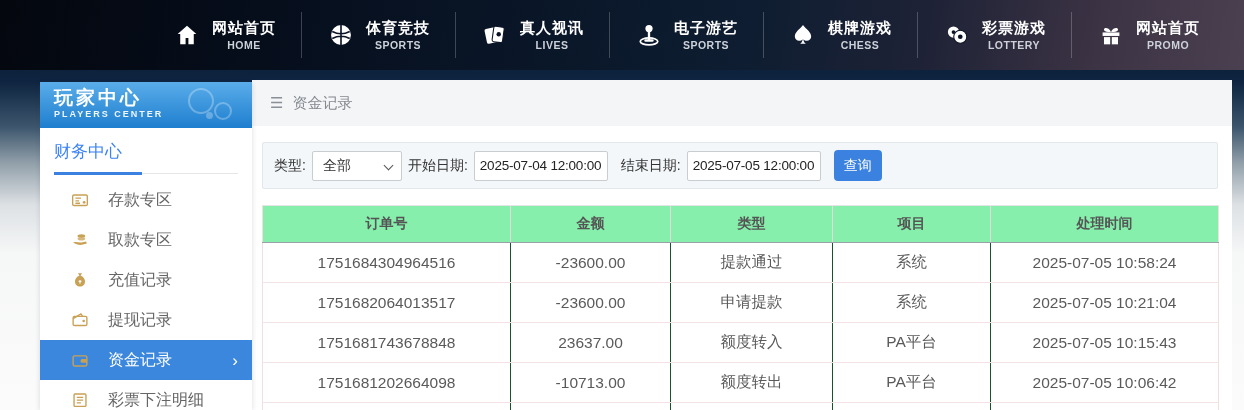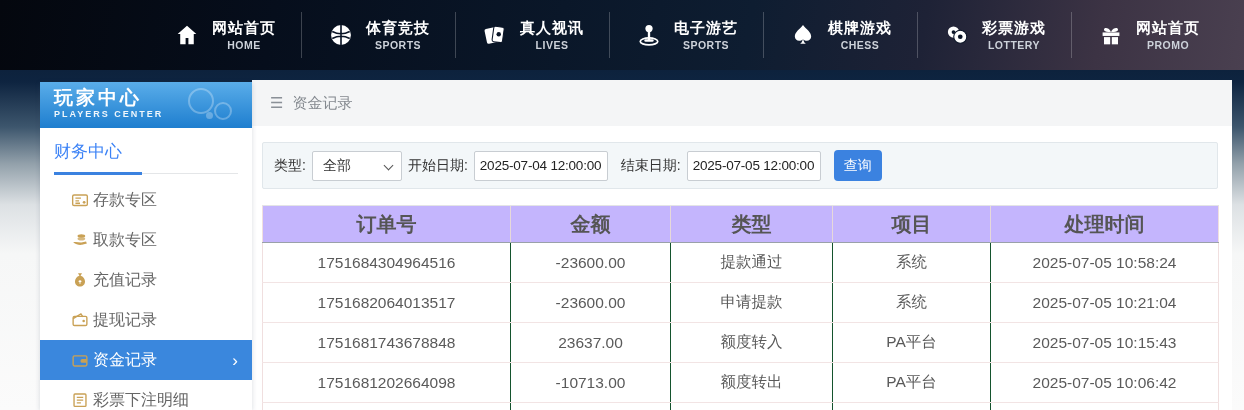--- a/index.html
+++ b/index.html
@@ -34,21 +34,21 @@
   .side-deco { position:absolute; right:8px; top:4px; width:60px; height:42px; opacity:.28; }
   .side-deco i { position:absolute; border:2px solid #fff; border-radius:50%; display:block; }
   .side-deco i.c1 { width:26px; height:26px; left:4px; top:2px; }
   .side-deco i.c2 { width:18px; height:18px; left:30px; top:16px; }
   .side-deco i.c3 { width:7px; height:7px; left:22px; top:26px; background:#fff; }
   .side-section { margin:12px 14px 0; color:#3b82f6; font-size:17px; }
   .side-underline { margin:9px 14px 0; height:2px; border-bottom:1px solid #e4e6e8; position:relative; }
   .side-underline::after { content:""; position:absolute; left:0; bottom:-2px;
     width:88px; height:3px; background:var(--accent,#3b82e0); }
   .side-menu { margin-top:6px; }
-  .menu-item { height:40px; display:flex; align-items:center; gap:2px;
+  .menu-item { height:40px; display:flex; align-items:center; gap:17px;
     padding:0 14px 0 29px; color:#666; font-size:16px; cursor:pointer; }
   .menu-icon { width:22px; height:22px; color:var(--gold-icon,#c9a155); flex:none; }
   .menu-icon svg { width:100%; height:100%; display:block; }
   .menu-item.active { background:var(--sidebar-active,#3a87dd); color:#fff; }
   .menu-chevron { display:none; margin-left:auto; color:#fff; font-size:17px; line-height:1; }
   .menu-item.active .menu-chevron { display:block; }
 
   
   .breadcrumb { position:absolute; left:252px; top:80px; right:12px; height:46px;
     background:#f4f5f6; display:flex; align-items:center; gap:9px;
@@ -67,21 +67,21 @@
     border-right:1.6px solid #555; border-bottom:1.6px solid #555; transform:rotate(45deg); }
   .f-input { width:134px; height:30px; background:#fff; border:1px solid #c8cdd2;
     border-radius:2px; margin-right:13px; font-size:13.5px; letter-spacing:-.2px;
     color:#222; padding:0 5px; font-family:inherit; }
   .f-btn { width:48px; height:31px; background:var(--accent,#3b82e0); color:#fff;
     border:none; border-radius:4px; font-size:14px; cursor:pointer; font-family:inherit; }
 
   .table-wrap { position:absolute; left:262px; top:205px; width:956px; }
   table { width:100%; border-collapse:collapse; table-layout:fixed;
     border-left:1px solid #f0dfdf; border-right:1px solid #f0dfdf; }
-  thead th { height:37px; background:#c4b5fd; font-size:20px; font-weight:bold; color:#555;
+  thead th { height:37px; background:#86efac; font-size:14px; font-weight:bold; color:#555;
     border-top:1px solid #e3e4e6; border-bottom:1px solid #9aa1a9; border-left:1px solid #e6d9da; }
   thead th:first-child { border-left:none; }
   tbody td { height:40px; background:#fff; text-align:center; font-size:15.5px; color:#5a5a5a;
     border-bottom:1px solid #f2e4e4; border-left:1px solid #14532d; }
   tbody td:first-child { border-left:none; }
 </style>
 </head>
 <body>
 
 <div class="topnav">

